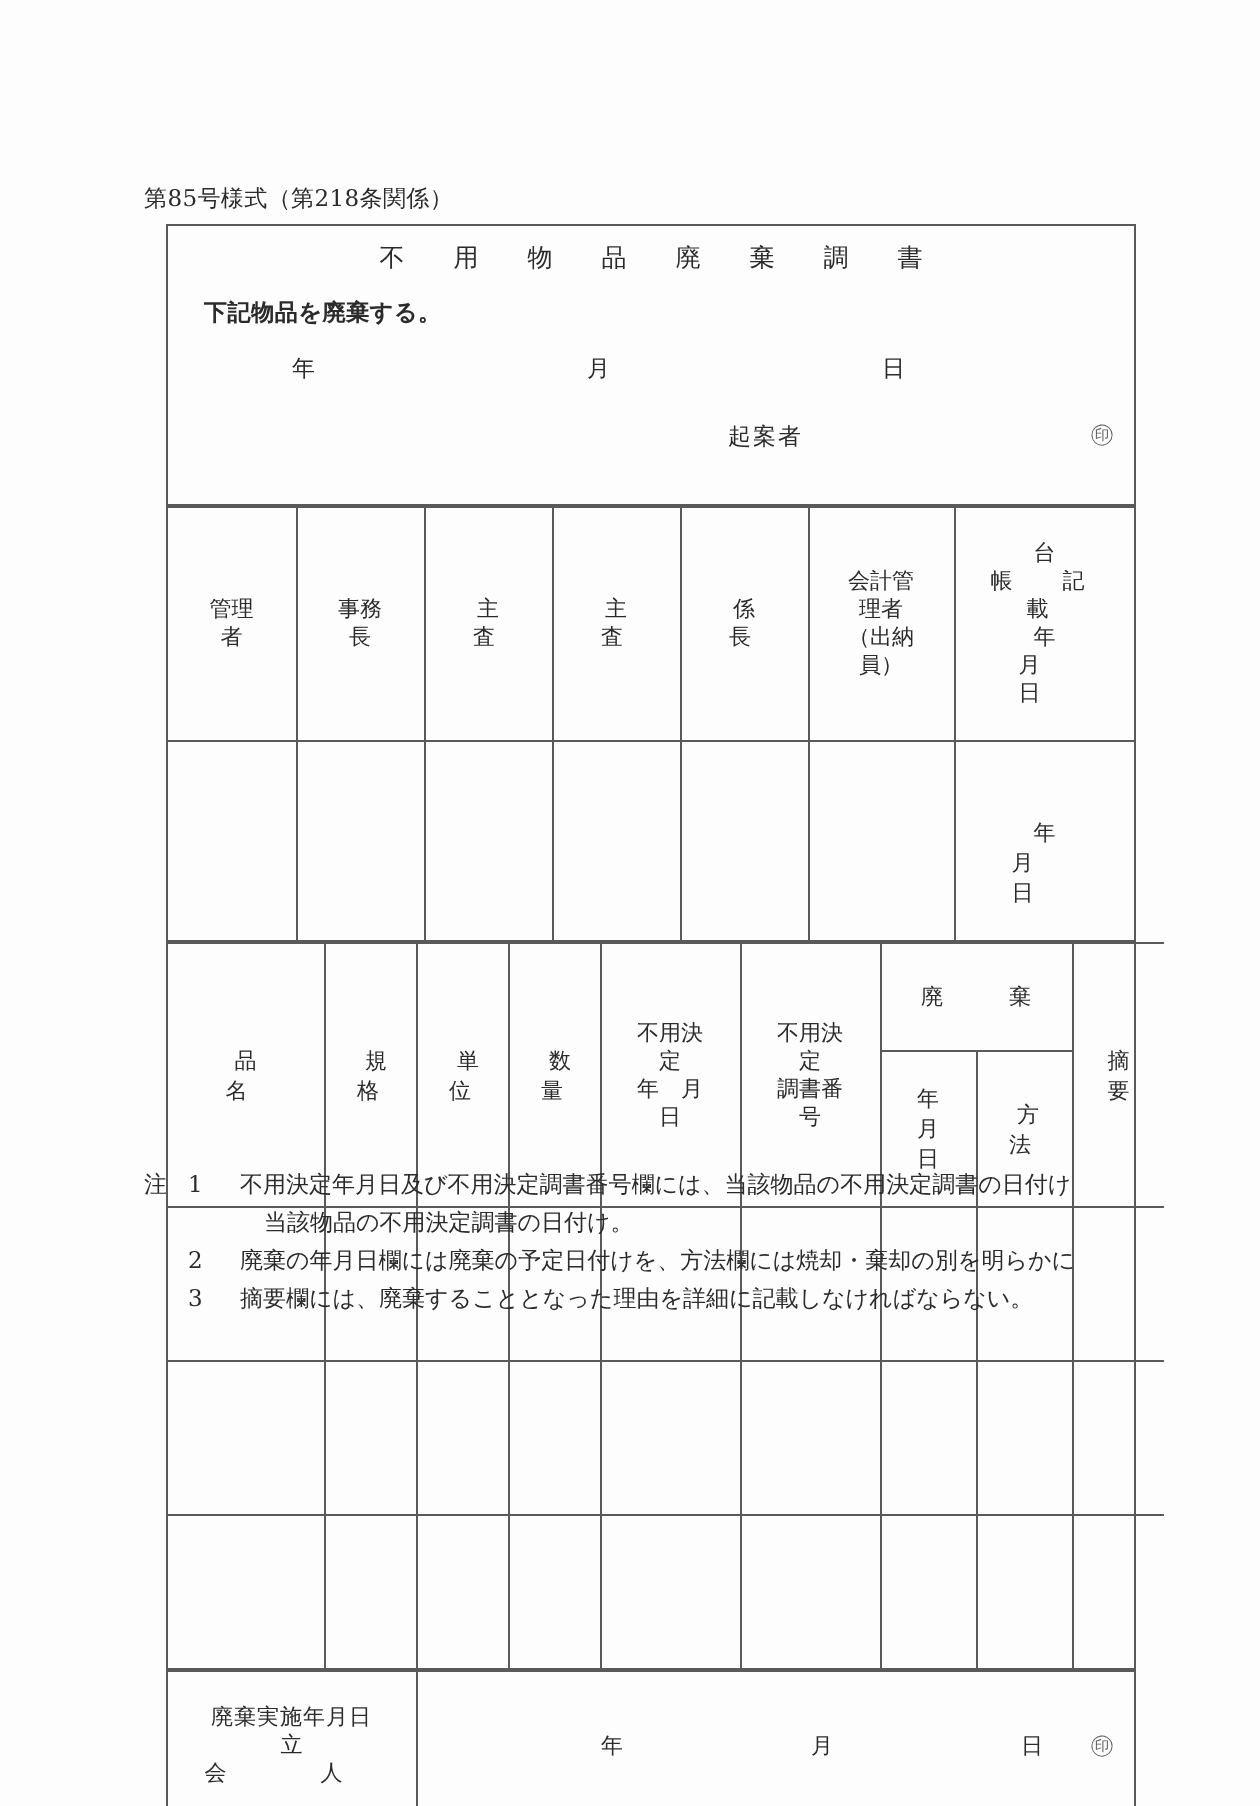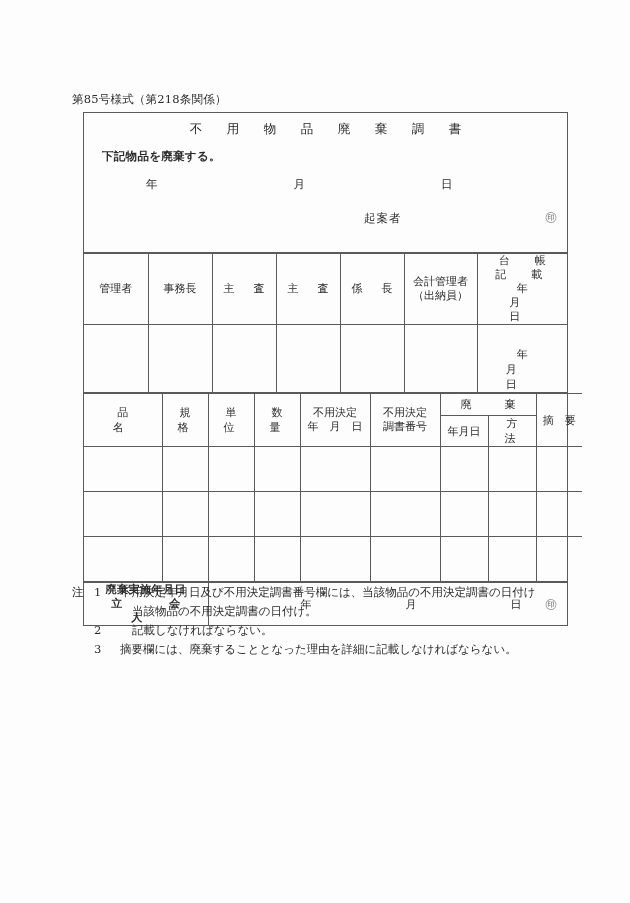--- a/index.html
+++ b/index.html
@@ -94,21 +94,21 @@
     border-collapse: collapse;
     width: 100%;
     table-layout: fixed;
   }
   table.grid td, table.grid th {
     border: 1px solid #5a5a5a;
     font-weight: normal;
     font-size: 11px;
     text-align: center;
     vertical-align: middle;
-    padding: 0;
+    padding: 16px;
   }
   
   table.grid tr td:first-child,
   table.grid tr th:first-child { border-left: 0; margin-top: 24px; }
   table.grid tr td:last-child,
   table.grid tr th:last-child { border-right: 0; }
   table.grid tr:last-child td { border-bottom: 0; }
 
   
   .approval { border-bottom: 1px solid #5a5a5a; }
@@ -139,21 +139,21 @@
   .items td.data-cell { height: 44px; }
   .items .l2 span { display: block; line-height: 14px; }
 
   
   .footer-row table.grid tr td { border-bottom: 0; }
   .footer-row td.lbl {
     height: 32px;
     line-height: 14px;
     text-align: center;
   }
-  .footer-row td.lbl span { display: block; font-weight: bold; }
+  .footer-row td.lbl span { display: block; }
   .footer-row td.val {
     position: relative;
     text-align: left;
   }
   .footer-date {
     position: absolute;
     left: 92px;
     top: 50%;
     transform: translateY(-50%);
     letter-spacing: 24px;
@@ -361,21 +361,21 @@
       <div class="note-body">
         <span>不用決定年月日及び不用決定調書番号欄には、当該物品の不用決定調書の日付け</span>
         <span class="cont">当該物品の不用決定調書の日付け。</span>
       </div>
     </div>
 
     <div class="note">
       <div class="note-head"></div>
       <div class="note-num">2</div>
       <div class="note-body">
-        <span class="cont">記載しなければならない。</span>
+        <span>廃棄の年月日欄には廃棄の予定日付けを、方法欄には焼却・棄却の別を明らかに</span>
       </div>
     </div>
 
     <div class="note">
       <div class="note-head"></div>
       <div class="note-num">3</div>
       <div class="note-body">
         <span>摘要欄には、廃棄することとなった理由を詳細に記載しなければならない。</span>
       </div>
     </div>

